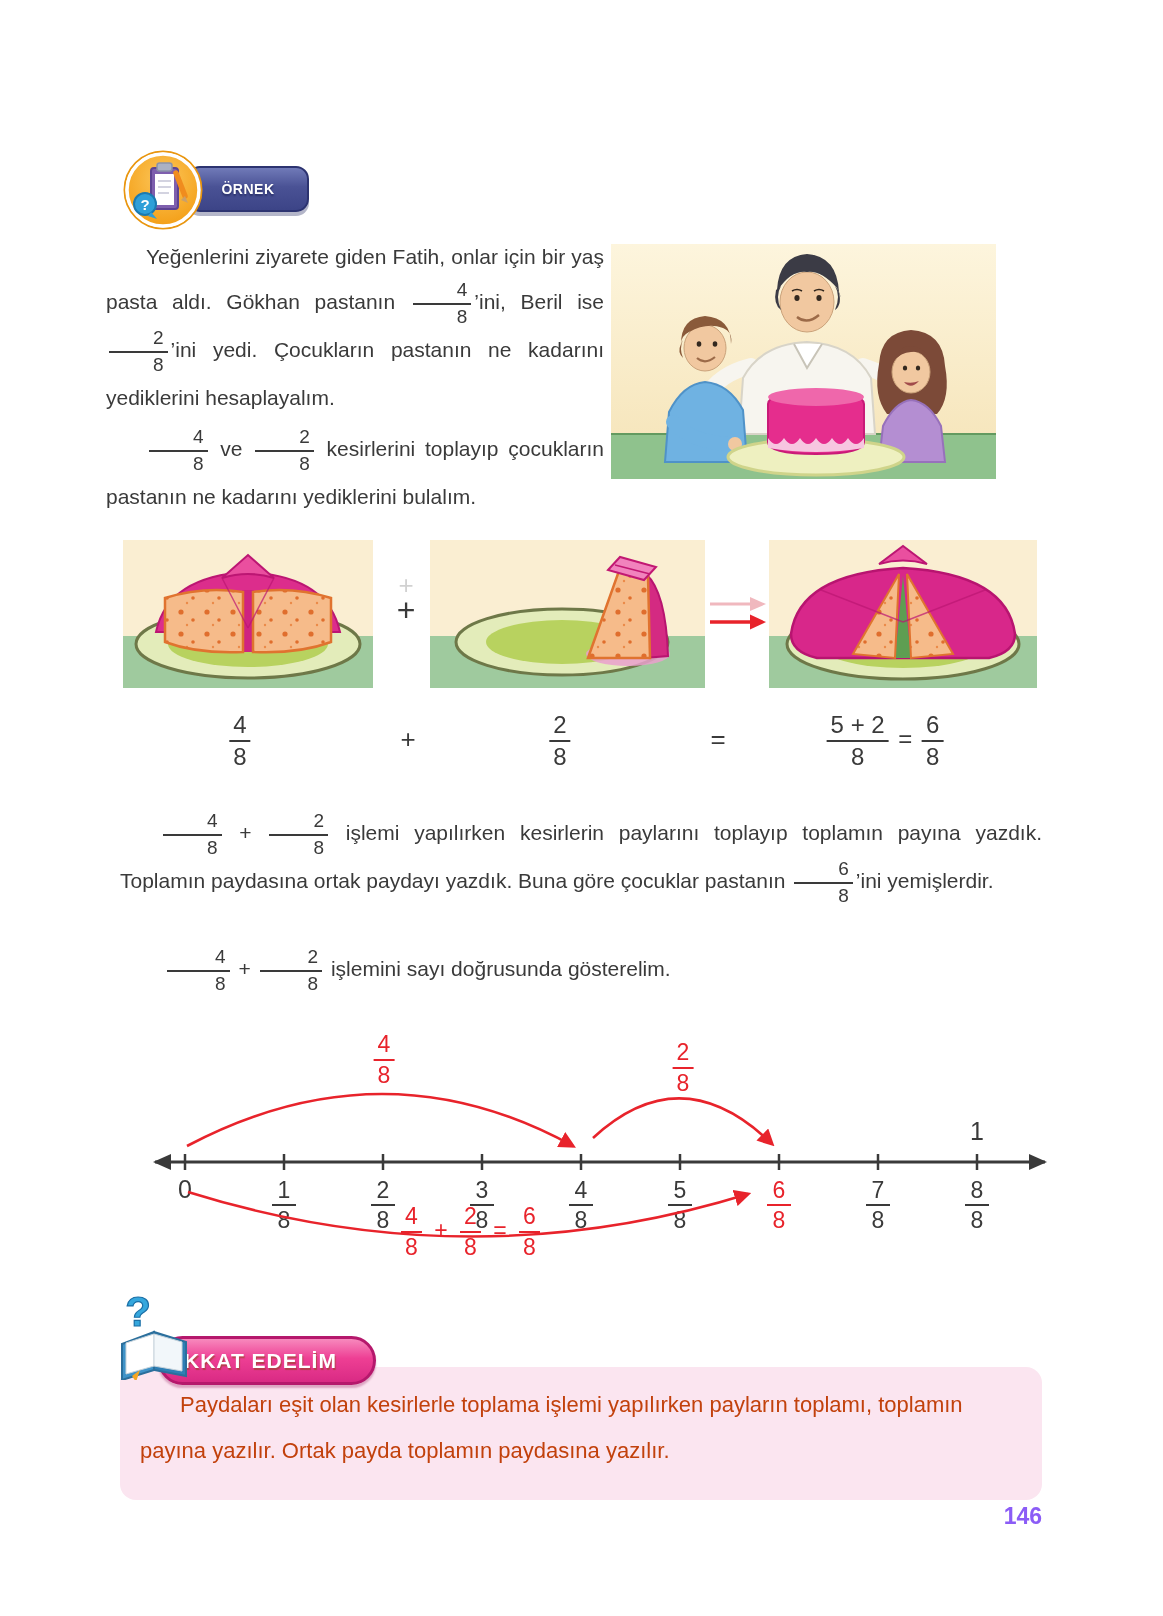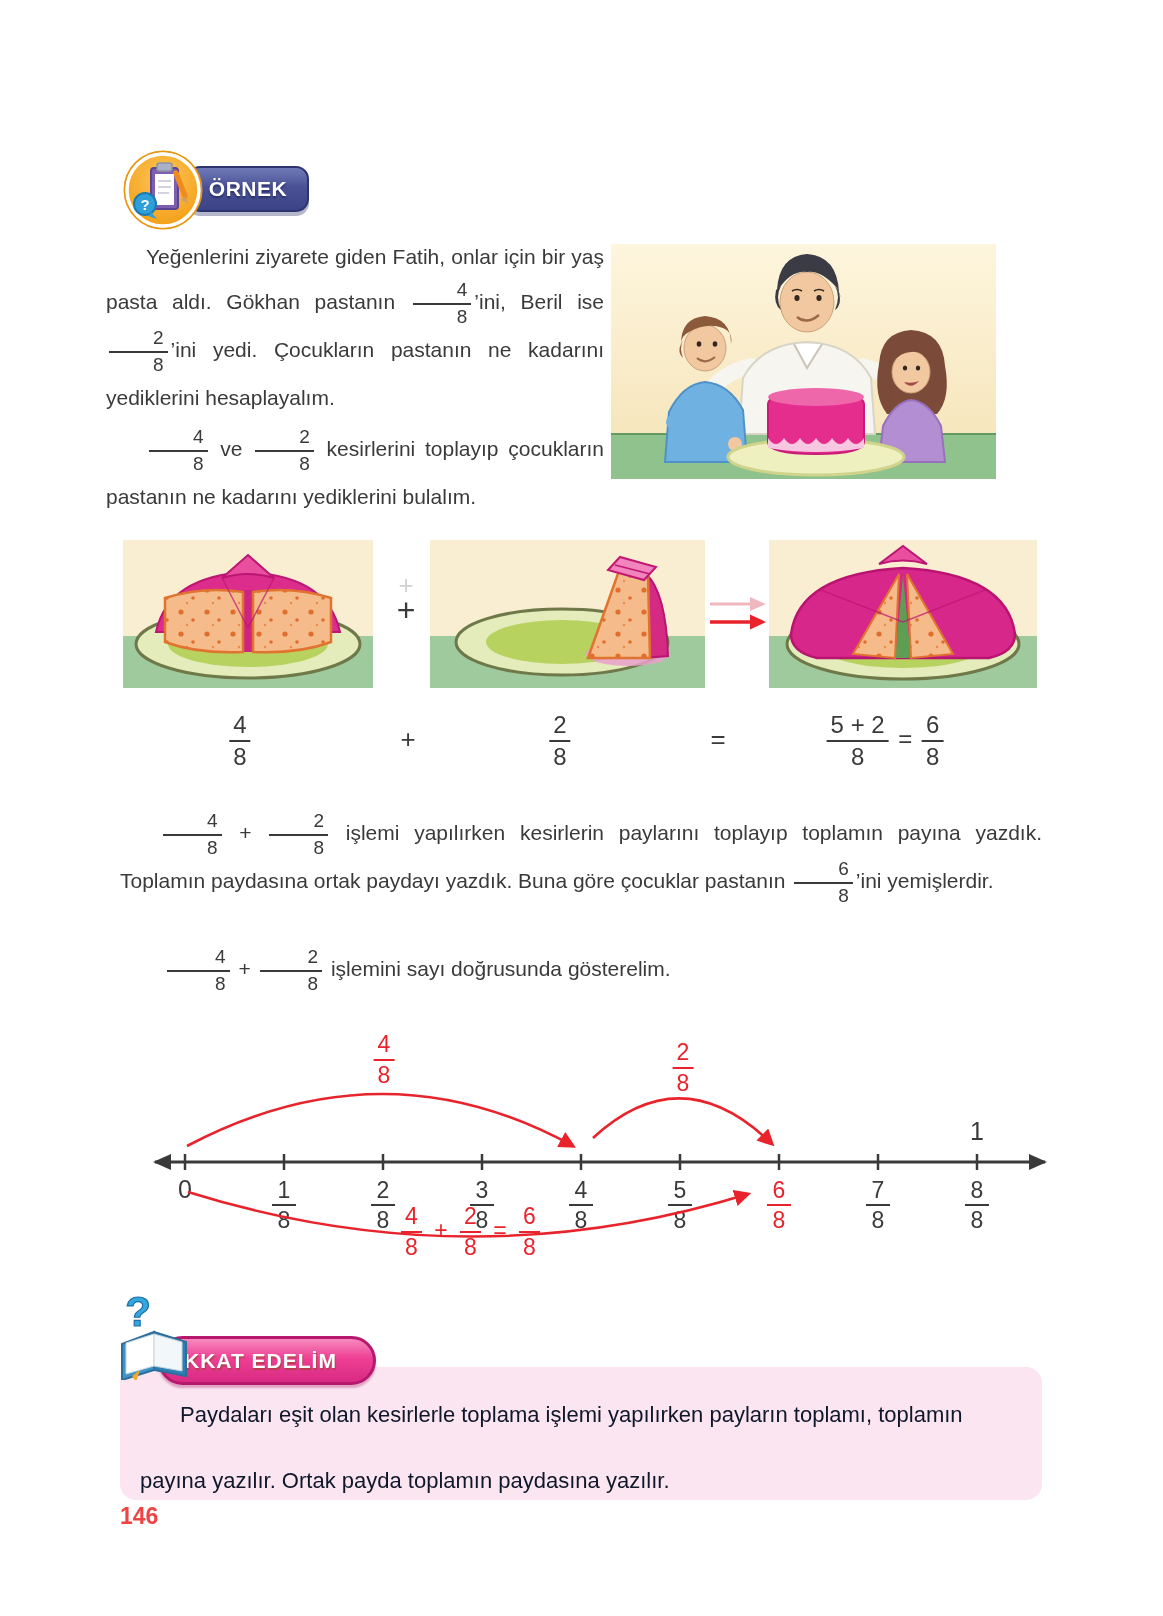--- a/index.html
+++ b/index.html
@@ -7,21 +7,21 @@
   body{font-family:"Liberation Sans",sans-serif;color:#3a3a3a;}
   .page{position:relative;width:1163px;height:1616px;background:#fff;overflow:hidden;}
 
   
   .ornek-row{position:absolute;left:123px;top:150px;display:flex;align-items:flex-start;}
   .ornek-icon{width:80px;height:80px;position:relative;z-index:2;}
   .ornek-pill{position:relative;z-index:1;margin-left:-16px;margin-top:16px;width:122px;height:46px;
     background:linear-gradient(180deg,#707ab8 0%,#4a5295 45%,#3c4487 100%);
     border:2px solid #2c3370;border-radius:13px;box-shadow:0 4px 0 rgba(40,46,100,.35);
     display:flex;align-items:center;justify-content:center;}
-  .ornek-pill span{color:#fff;font-size:21px;font-weight:bold;letter-spacing:.5px;text-shadow:0 2px 2px #272e66;}
+  .ornek-pill span{color:#fff;font-size:14px;font-weight:bold;letter-spacing:.5px;text-shadow:0 2px 2px #272e66;}
 
   
   .content-row{position:absolute;left:106px;top:234px;width:922px;}
   .intro-text{width:498px;font-size:21px;line-height:45px;text-align:justify;}
   .intro-text p{margin:0;}
   .intro-text p.indent{text-indent:40px;}
   .intro-text p + p{margin-top:6px;}
   .illustration{position:absolute;left:505px;top:10px;width:385px;height:235px;}
 
   
@@ -67,26 +67,26 @@
   
   .dikkat{position:absolute;left:120px;top:1288px;width:922px;height:215px;}
   .dikkat-box{position:absolute;left:0;top:79px;width:922px;height:133px;background:#fbe5f0;border-radius:16px;}
   .dikkat-icon{position:absolute;left:-8px;top:0;width:84px;height:92px;z-index:3;}
   .dikkat-pill{position:absolute;left:38px;top:48px;width:218px;height:49px;z-index:2;
     background:linear-gradient(180deg,#f789bd 0%,#ee3f94 45%,#d92a84 100%);
     border:3px solid #b5186c;border-radius:25px;box-shadow:0 3px 2px rgba(150,20,90,.3);
     display:flex;align-items:center;justify-content:flex-start;}
   .dikkat-pill span{color:#fff;font-size:21px;font-weight:bold;letter-spacing:1px;
     text-shadow:1px 2px 1px rgba(140,70,20,.55);}
-  .dikkat-text{position:absolute;left:20px;top:94px;width:880px;font-size:22px;line-height:66px;
-    text-indent:40px;color:#0f172a;}
-
-  
-  .page-number{position:absolute;left:120px;top:1503px;width:922px;text-align:left;
-    font-size:23px;font-weight:bold;color:#ef4444;}
+  .dikkat-text{position:absolute;left:20px;top:94px;width:880px;font-size:22px;line-height:46px;
+    text-indent:40px;color:#c2410c;}
+
+  
+  .page-number{position:absolute;left:120px;top:1503px;width:922px;text-align:right;
+    font-size:23px;font-weight:bold;color:#8b5cf6;}
 </style>
 </head>
 <body>
 
 <div class="page">
 
   <div class="ornek-row">
     <div class="ornek-icon">
       <svg viewBox="0 0 80 80" width="80" height="80">
         <defs>

